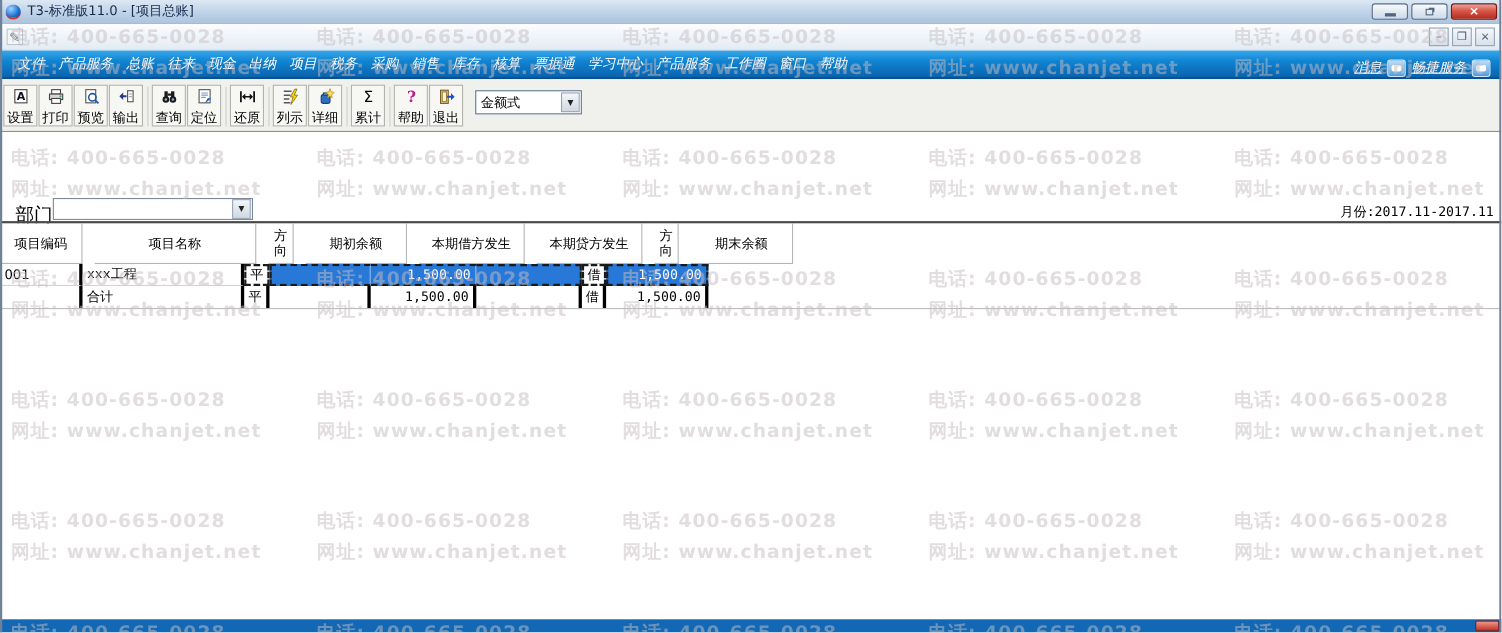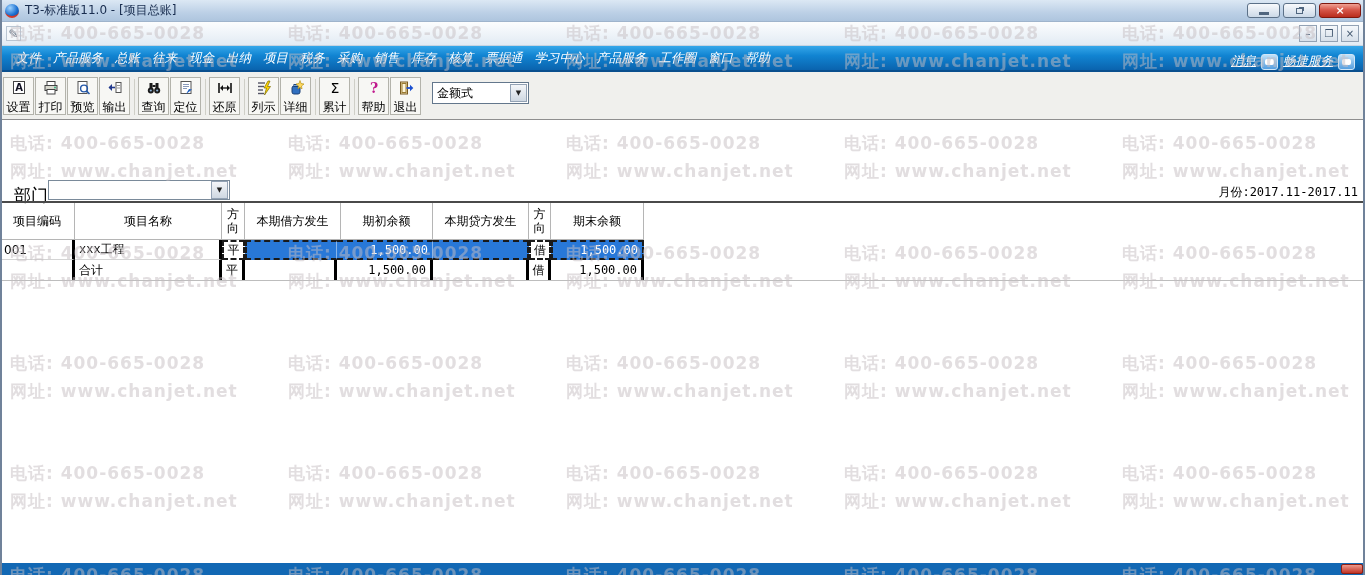--- a/index.html
+++ b/index.html
@@ -61,21 +61,21 @@
   .content{ position:absolute; top:120px; left:0; right:0; bottom:12px; background:#fff; }
   .page-title{ position:absolute; top:11px; left:0; right:0; text-align:center;
     font-size:15px; font-weight:bold; color:var(--title-navy,#000080); text-decoration:underline; letter-spacing:1px;}
   .dept-label{ position:absolute; left:14px; top:64px; font-size:17px; }
   .dept-combo{ position:absolute; left:48px; top:60px; width:182px; height:20px; background:#fff;
     border:1px solid #7a8a9a; display:flex; }
   .dept-combo .val{ flex:1; font-size:12px; padding-left:4px; }
   .month{ position:absolute; right:7px; top:64px; font-size:12px;
     font-family:"DejaVu Sans Mono","Liberation Mono",monospace; }
   .tbl-topline{ position:absolute; left:0; top:81px; width:1365px; height:2px; background:#4a4a4a; }
-  .tbl-header{ position:absolute; left:0; top:83px; display:flex; }
+  .tbl-header{ position:absolute; left:0; top:83px; display:flex;gap:11px; }
   .h-cell{ height:37px; border-right:1px solid #b5b5b5; border-bottom:1px solid #b5b5b5;
     display:flex; align-items:center; justify-content:center; text-align:center;
     font-size:12px; line-height:1.2; word-break:break-all; padding:0 1px; }
   .tbl-rows{ position:absolute; left:0; top:120px; }
   .t-row{ display:flex; height:20px; }
   .t-cell{ height:20px; border-right:3px solid #000000; font-size:12px;
     display:flex; align-items:center; padding:0 4px; overflow:hidden; white-space:nowrap;}
   .t-cell.num{ font-family:"DejaVu Sans Mono","Liberation Mono",monospace; }
   .row1 .plain{ border-bottom:1px solid #d4d4d4; }
   .sel-dir{ background:#fff; border:2px dashed #1a1a1a; justify-content:center; padding:0; }
@@ -284,22 +284,22 @@
     <span class="val"></span>
     <span class="combo-arrow">▼</span>
   </div>
   <div class="month">月份:2017.11-2017.11</div>
 
   <div class="tbl-topline"></div>
   <div class="tbl-header">
       <div class="h-cell" style="width: 75px;">项目编码</div>
       <div class="h-cell" style="width: 147px;">项目名称</div>
       <div class="h-cell" style="width: 23px;">方向</div>
+      <div class="h-cell" style="width: 92px;">期初余额</div>
       <div class="h-cell" style="width: 96px;">本期借方发生</div>
-      <div class="h-cell" style="width: 92px;">期初余额</div>
       <div class="h-cell" style="width: 96px;">本期贷方发生</div>
       <div class="h-cell" style="width: 22px;">方向</div>
       <div class="h-cell" style="width: 93px;">期末余额</div>
     </div>
   <div class="tbl-rows">
       <div class="t-row row1">
         <div class="t-cell plain" style="width: 75px; justify-content: flex-start;">001</div>
         <div class="t-cell plain" style="width: 147px; justify-content: flex-start; font-family: Liberation Mono, monospace;">xxx工程</div>
         <div class="t-cell sel-dir" style="width: 23px; justify-content: center;">平</div>
         <div class="t-cell num sel-blue sel-first" style="width: 92px; justify-content: flex-end;"></div>

